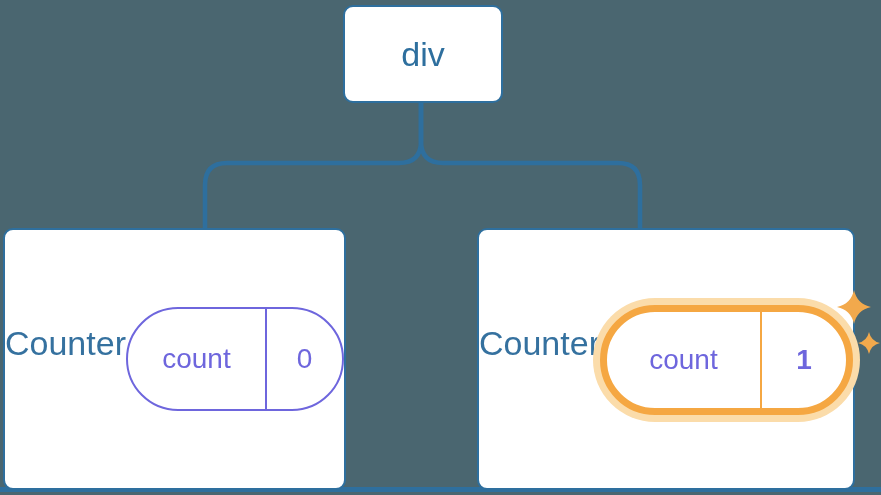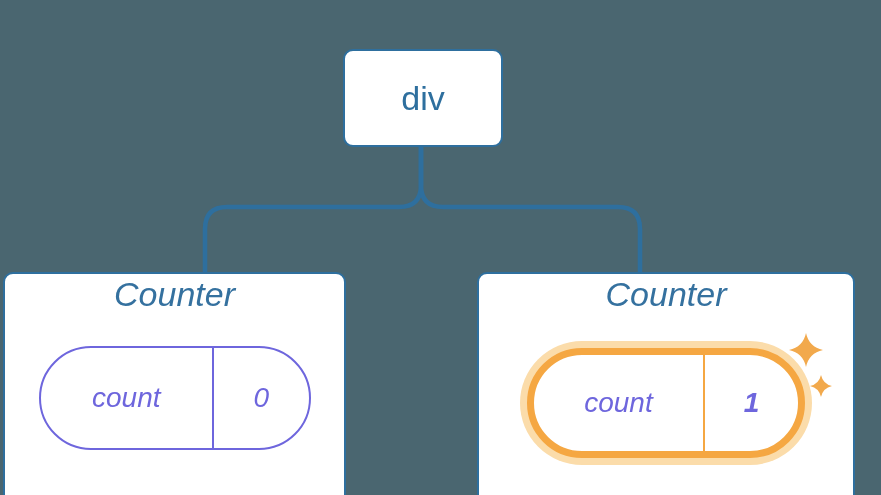--- a/index.html
+++ b/index.html
@@ -5,21 +5,21 @@
   * { margin: 0; padding: 0; box-sizing: border-box; }
   html, body { width: 881px; height: 495px; overflow: hidden; }
   body {
     font-family: "Liberation Sans", sans-serif;
     background: #4a6670;
     position: relative;
   }
   .canvas {
     position: absolute;
     left: 0; top: 0;
-    width: 881px; height: 360px; margin-top: 44px;
+    width: 881px; height: 360px;
   }
   
   svg.connectors {
     position: absolute;
     left: 0; top: 0;
     z-index: 1;
   }
   
   .bottom-line {
     position: absolute;
@@ -48,24 +48,23 @@
   }
   
   .card {
     position: absolute;
     top: 228px;
     height: 262px;
     background: #ffffff;
     border: 2px solid #2e6f9e;
     border-radius: 10px;
     display: flex;
-    flex-direction: column;
+    flex-direction: row;
     align-items: center;
     z-index: 2;
-    font-style: italic;
   }
   .card.left  { left: 3px;   width: 343px; }
   .card.right { left: 477px; width: 378px; }
   .card .title {
     color: #35719f;
     font-size: 34px;
     font-weight: 500;
     line-height: 40px;
     margin-bottom: 32px;
   }

